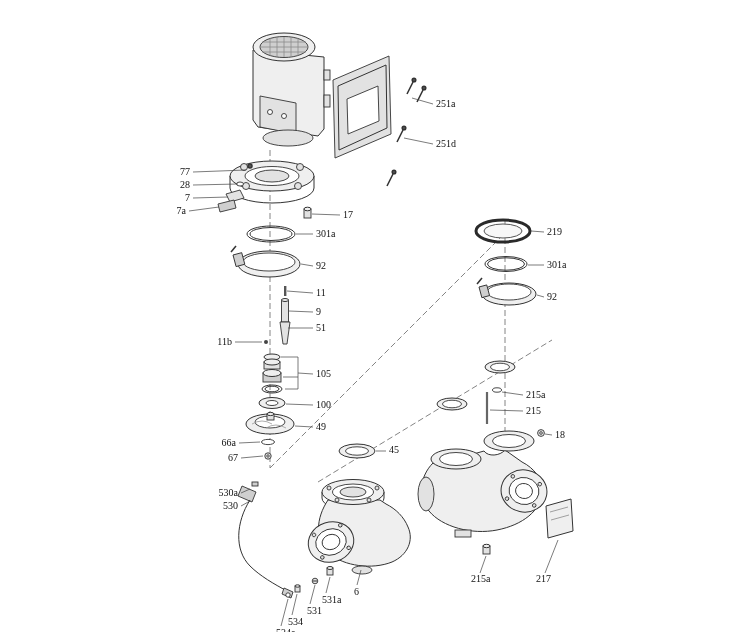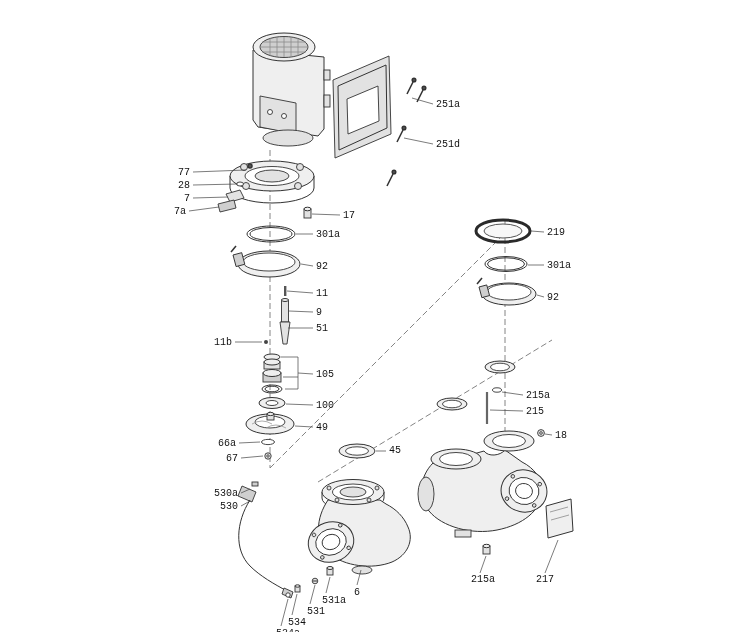--- a/index.html
+++ b/index.html
@@ -1,17 +1,17 @@
 <!DOCTYPE html>
 <html><head>
 <meta charset="utf-8">
 <style>
   html,body{margin:0;padding:0;background:#fff;}
   .page{position:relative;width:631px;height:632px;background:#fff;overflow:hidden;
-        font-family:Liberation Mono, monospace;padding-left:28px;}
+        font-family:Liberation Serif, serif;padding-left:28px;}
   svg{position:absolute;left:0;top:0;}
   .ln{stroke:#333;stroke-width:1;fill:none;}
   .fillpart{fill:#efefef;stroke:#333;stroke-width:1;}
   .filllight{fill:#fff;stroke:#333;stroke-width:0.9;}
   .fillmid{fill:#e2e2e2;stroke:#333;stroke-width:0.9;}
   .filldark{fill:#cfcfcf;stroke:#333;stroke-width:0.9;}
   .dash{stroke:#767676;stroke-width:0.9;stroke-dasharray:6 3;fill:none;}
   .callout line{stroke:#444;stroke-width:0.7;fill:none;}
   .callout text{font-size:10px;fill:#111;}
   .screw{stroke:#333;stroke-width:1.5;fill:#555;}

